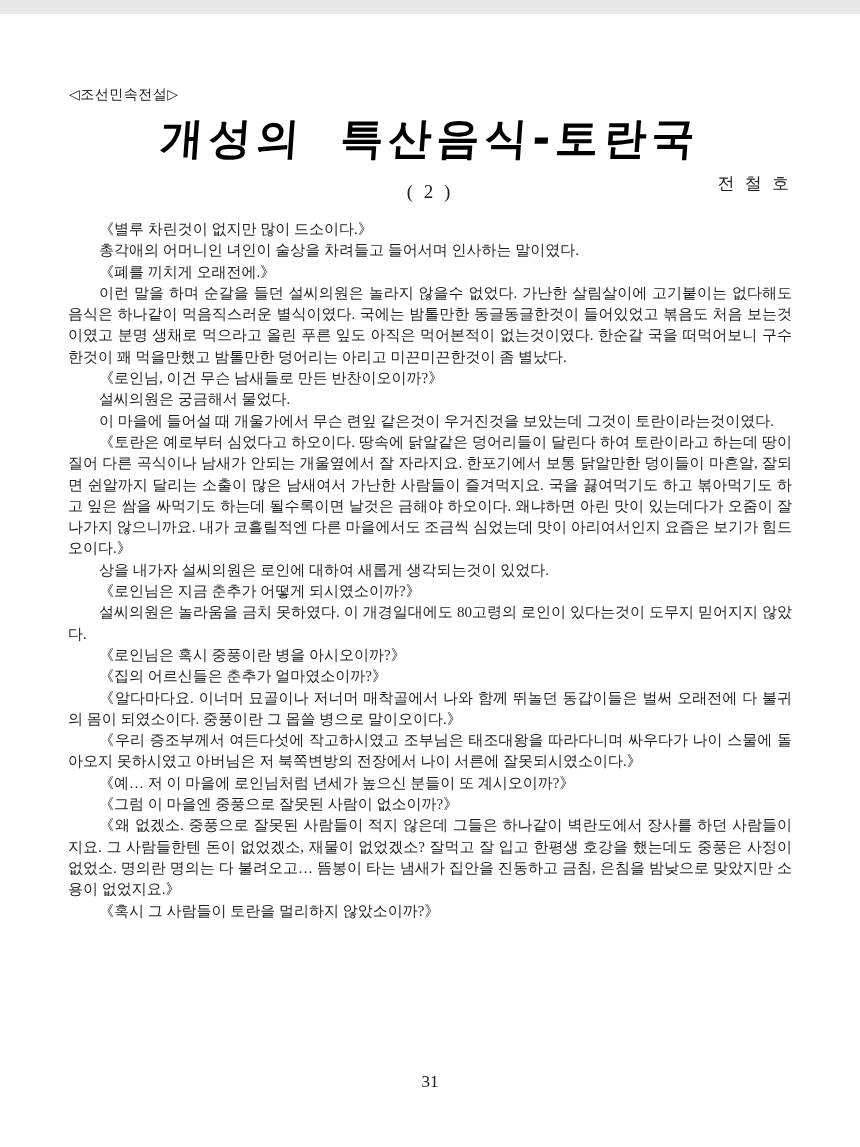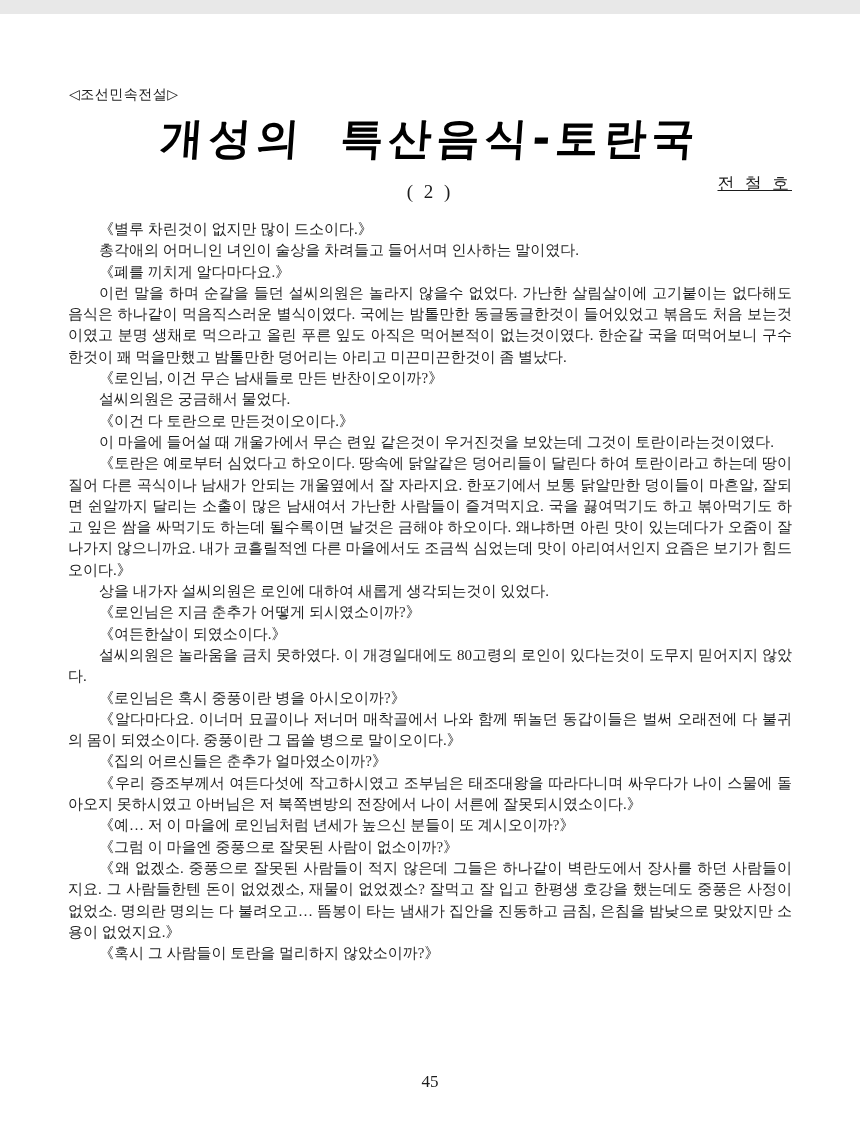--- a/index.html
+++ b/index.html
@@ -39,21 +39,20 @@
     font-family: "DejaVu Sans", sans-serif;
     transform: skewX(-4deg);
   }
   .author-name {
     position: absolute;
     right: 68px;
     top: 158px;
     font-size: 17px;
     letter-spacing: 3px;
     color: #1c1c1c;
-    text-decoration: underline;
   }
   .part-number {
     position: absolute;
     top: 167px;
     left: 0;
     right: 0;
     text-align: center;
     font-size: 19px;
     letter-spacing: 3px;
     color: #1c1c1c;
@@ -95,56 +94,54 @@
   <div class="author-name">전 철 호</div>
 
   <div class="part-number">( 2 )</div>
 
   <div class="body-text">
 
       <p>《별루 차린것이 없지만 많이 드소이다.》</p>
 
       <p>총각애의 어머니인 녀인이 술상을 차려들고 들어서며 인사하는 말이였다.</p>
 
-      <p>《폐를 끼치게 알다마다요.》</p>
+      <p>《폐를 끼치게 오래전에.》</p>
 
       <p>이런 말을 하며 순갈을 들던 설씨의원은 놀라지 않을수 없었다. 가난한 살림살이에 고기붙이는 없다해도 음식은 하나같이 먹음직스러운 별식이였다. 국에는 밤톨만한 동글동글한것이 들어있었고 볶음도 처음 보는것이였고 분명 생채로 먹으라고 올린 푸른 잎도 아직은 먹어본적이 없는것이였다. 한순갈 국을 떠먹어보니 구수한것이 꽤 먹을만했고 밤톨만한 덩어리는 아리고 미끈미끈한것이 좀 별났다.</p>
 
       <p>《로인님, 이건 무슨 남새들로 만든 반찬이오이까?》</p>
 
       <p>설씨의원은 궁금해서 물었다.</p>
 
-      <p>《이건 다 토란으로 만든것이오이다.》</p>
 
 
       <p>이 마을에 들어설 때 개울가에서 무슨 련잎 같은것이 우거진것을 보았는데 그것이 토란이라는것이였다.</p>
 
       <p>《토란은 예로부터 심었다고 하오이다. 땅속에 닭알같은 덩어리들이 달린다 하여 토란이라고 하는데 땅이 질어 다른 곡식이나 남새가 안되는 개울옆에서 잘 자라지요. 한포기에서 보통 닭알만한 덩이들이 마흔알, 잘되면 쉰알까지 달리는 소출이 많은 남새여서 가난한 사람들이 즐겨먹지요. 국을 끓여먹기도 하고 볶아먹기도 하고 잎은 쌈을 싸먹기도 하는데 될수록이면 날것은 금해야 하오이다. 왜냐하면 아린 맛이 있는데다가 오줌이 잘 나가지 않으니까요. 내가 코흘릴적엔 다른 마을에서도 조금씩 심었는데 맛이 아리여서인지 요즘은 보기가 힘드오이다.》</p>
 
       <p>상을 내가자 설씨의원은 로인에 대하여 새롭게 생각되는것이 있었다.</p>
 
       <p>《로인님은 지금 춘추가 어떻게 되시였소이까?》</p>
 
-      <p>《여든한살이 되였소이다.》</p>
 
       <p>설씨의원은 놀라움을 금치 못하였다. 이 개경일대에도 80고령의 로인이 있다는것이 도무지 믿어지지 않았다.</p>
 
       <p>《로인님은 혹시 중풍이란 병을 아시오이까?》</p>
 
+      <p>《집의 어르신들은 춘추가 얼마였소이까?》</p>
+
       <p>《알다마다요. 이너머 묘골이나 저너머 매착골에서 나와 함께 뛰놀던 동갑이들은 벌써 오래전에 다 불귀의 몸이 되였소이다. 중풍이란 그 몹쓸 병으로 말이오이다.》</p>
-
-      <p>《집의 어르신들은 춘추가 얼마였소이까?》</p>
 
       <p>《우리 증조부께서 여든다섯에 작고하시였고 조부님은 태조대왕을 따라다니며 싸우다가 나이 스물에 돌아오지 못하시였고 아버님은 저 북쪽변방의 전장에서 나이 서른에 잘못되시였소이다.》</p>
 
       <p>《예… 저 이 마을에 로인님처럼 년세가 높으신 분들이 또 계시오이까?》</p>
 
 
       <p>《그럼 이 마을엔 중풍으로 잘못된 사람이 없소이까?》</p>
 
       <p>《왜 없겠소. 중풍으로 잘못된 사람들이 적지 않은데 그들은 하나같이 벽란도에서 장사를 하던 사람들이지요. 그 사람들한텐 돈이 없었겠소, 재물이 없었겠소? 잘먹고 잘 입고 한평생 호강을 했는데도 중풍은 사정이 없었소. 명의란 명의는 다 불려오고… 뜸봉이 타는 냄새가 집안을 진동하고 금침, 은침을 밤낮으로 맞았지만 소용이 없었지요.》</p>
 
       <p>《혹시 그 사람들이 토란을 멀리하지 않았소이까?》</p>
     </div>
 
-  <div class="page-number">45</div>
+  <div class="page-number">31</div>
 
 </div>
 
 </body></html>

